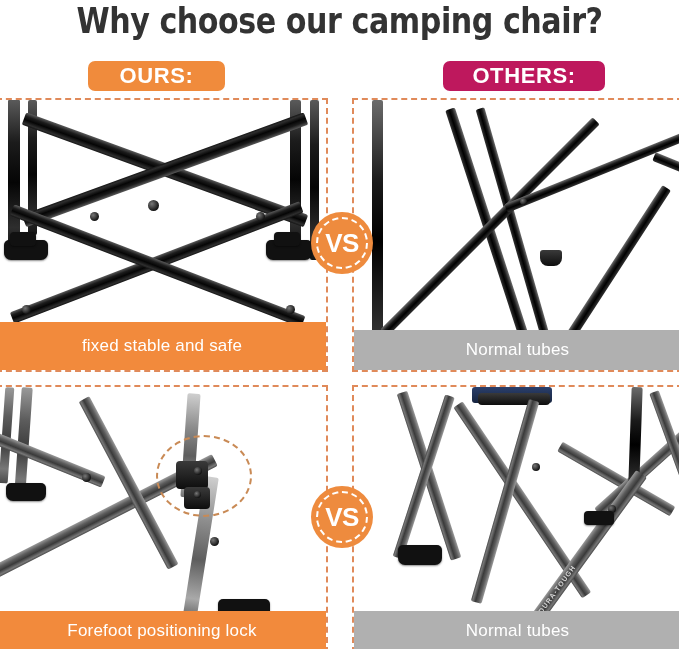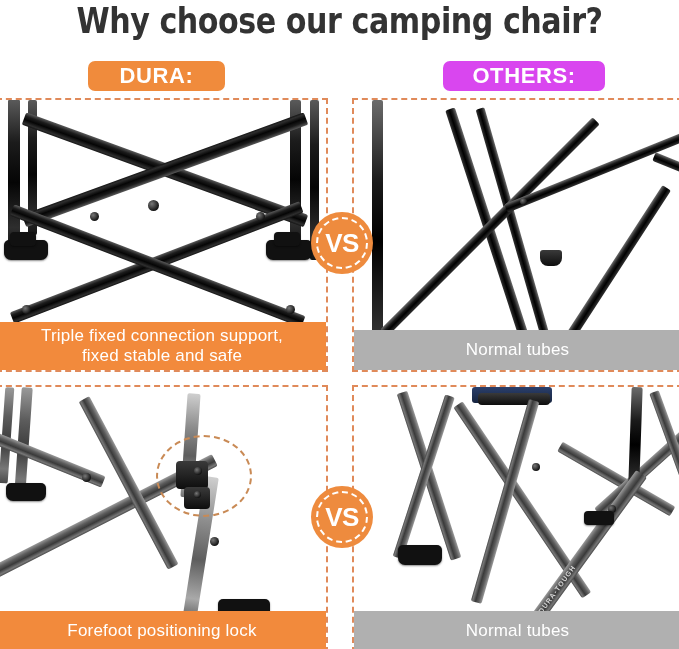--- a/index.html
+++ b/index.html
@@ -33,21 +33,21 @@
     height:30px;
     border-radius:7px;
     display:flex;align-items:center;justify-content:center;
     color:#ffffff;
     font-weight:bold;
     font-size:22px;
     letter-spacing:0.6px;
     font-family:"Liberation Sans", sans-serif;
   }
   .badge-ours{left:88px;top:61px;width:137px;background:#f08b3c;}
-  .badge-others{left:443px;top:61px;width:162px;background:#d946ef;}
+  .badge-others{left:443px;top:61px;width:162px;background:#be185d;}
 
   
   .panel{
     position:absolute;
     border:2px dashed #e08a5a;
     background:#ffffff;
     overflow:hidden;
     box-sizing:border-box;
   }
   .p-tl{left:-4px;  top:98px;  width:332px; height:274px;}
@@ -150,21 +150,21 @@
   }
 </style>
 </head>
 <body>
 
 <div class="stage">
 
   <div class="title">Why choose our camping chair?</div>
 
   <div class="badge badge-ours">
-    <span>DURA:</span>
+    <span>OURS:</span>
   </div>
   <div class="badge badge-others">
     <span>OTHERS:</span>
   </div>
 
   <div class="panel p-tl">
     <div class="photo">
 
       <div class="tube tube-blk" style="left:10px;top:0px;width:12px;height:150px;border-radius:1px;"></div>
       <div class="tube tube-blk" style="left:30px;top:0px;width:9px;height:135px;"></div>
@@ -183,21 +183,20 @@
       <div class="tube tube-blk" style="left:14px;top:104px;width:312px;height:12px;transform:rotate(21deg);"></div>
 
       <div class="joint" style="left:150px;top:100px;width:11px;height:11px;"></div>
       <div class="joint" style="left:92px;top:112px;width:9px;height:9px;"></div>
       <div class="joint" style="left:258px;top:112px;width:9px;height:9px;"></div>
       <div class="joint" style="left:24px;top:205px;width:9px;height:9px;"></div>
       <div class="joint" style="left:288px;top:205px;width:9px;height:9px;"></div>
     </div>
     <div class="caption cap-orange cap-h2">
       <div>
-        <div>Triple fixed connection support,</div>
         <div>fixed stable and safe</div>
       </div>
     </div>
   </div>
 
   <div class="panel p-tr">
     <div class="photo">
 
       <div class="tube tube-blk-thin" style="left:18px;top:0px;width:11px;height:235px;"></div>
 

